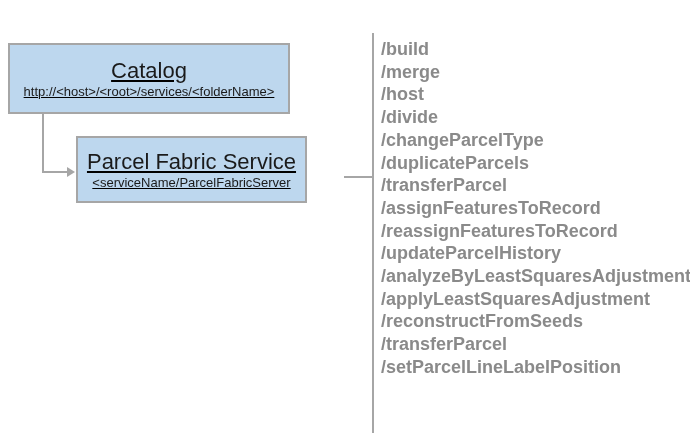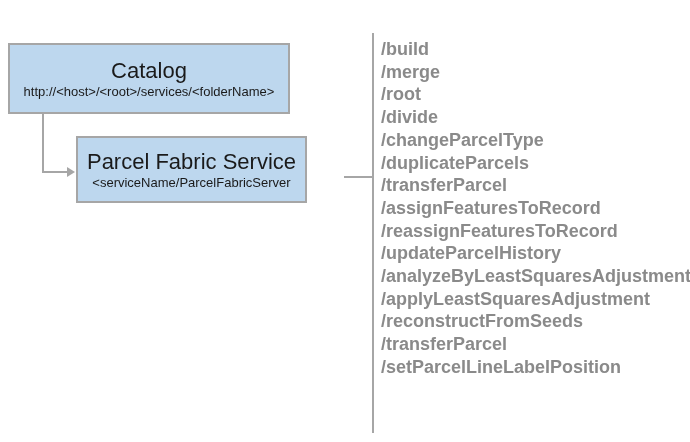--- a/index.html
+++ b/index.html
@@ -17,20 +17,21 @@
   }
   .box {
     position: absolute;
     box-sizing: border-box;
     background: var(--box-fill, #bdd7ee);
     border: 2px solid var(--box-border, #a6a6a6);
     display: flex;
     flex-direction: column;
     align-items: center;
     justify-content: center;
+    text-decoration: underline;
   }
   .box-title {
     font-size: 22px;
     line-height: 26px;
     color: var(--title-text, #1a1a1a);
     white-space: nowrap;
   }
   .box-subtitle {
     font-size: 13px;
     line-height: 16px;
@@ -119,21 +120,21 @@
     <div class="box-subtitle">&lt;serviceName/ParcelFabricServer</div>
   </div>
 
   <div class="connector conn-svc-horiz"></div>
 
   <div class="connector endpoint-rule"></div>
 
   <div class="endpoint-list">
       <div class="endpoint">/build</div>
       <div class="endpoint">/merge</div>
-      <div class="endpoint">/root</div>
+      <div class="endpoint">/host</div>
       <div class="endpoint">/divide</div>
       <div class="endpoint">/changeParcelType</div>
       <div class="endpoint">/duplicateParcels</div>
       <div class="endpoint">/transferParcel</div>
       <div class="endpoint">/assignFeaturesToRecord</div>
       <div class="endpoint">/reassignFeaturesToRecord</div>
       <div class="endpoint">/updateParcelHistory</div>
       <div class="endpoint">/analyzeByLeastSquaresAdjustment</div>
       <div class="endpoint">/applyLeastSquaresAdjustment</div>
       <div class="endpoint">/reconstructFromSeeds</div>

